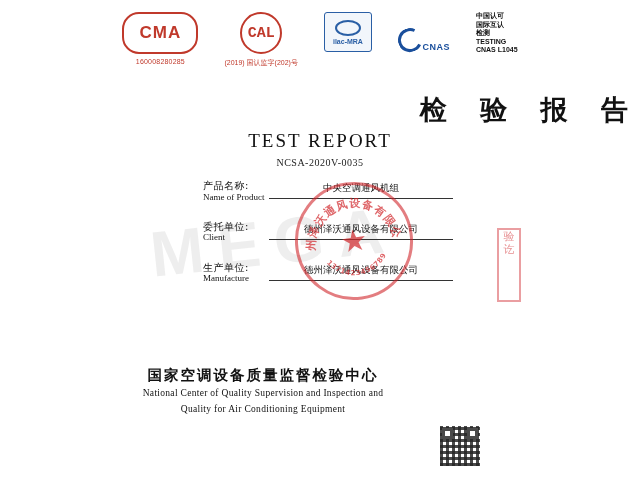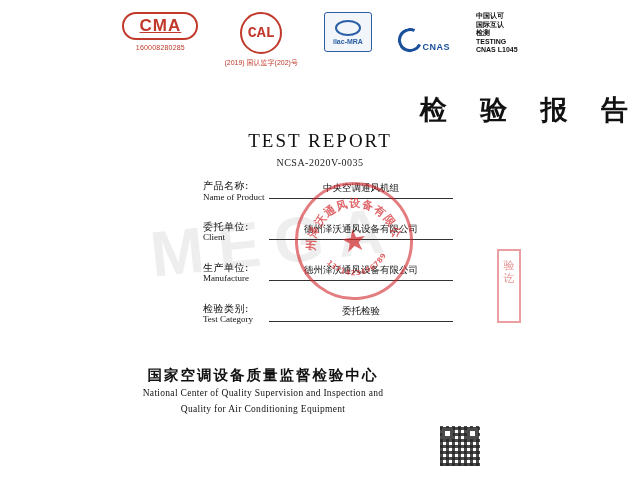--- a/index.html
+++ b/index.html
@@ -33,33 +33,32 @@
     align-items: flex-start;
     gap: 26px;
   }
   .logo-block {
     display: flex;
     flex-direction: column;
     align-items: center;
   }
   .cma-mark {
     width: 76px;
-    height: 28px;
+    height: 42px;
     border: 2px solid #c0392b;
     border-radius: 17px;
     color: #c0392b;
     font-family: "Liberation Sans", sans-serif;
     font-weight: bold;
     font-size: 17px;
     letter-spacing: 1px;
     display: flex;
     align-items: center;
     justify-content: center;
     box-sizing: border-box;
-    text-decoration: underline;
   }
   .cma-sub {
     margin-top: 4px;
     color: #c0392b;
     font-family: "Liberation Sans", sans-serif;
     font-size: 7px;
     letter-spacing: .2px;
   }
   .cal-mark {
     width: 42px;
@@ -306,25 +305,24 @@
     top: 228px;
     left: 497px;
     width: 24px;
     height: 74px;
     border: 2px solid rgba(208,35,40,0.55);
     color: rgba(208,35,40,0.65);
     font-family: "DejaVu Sans", sans-serif;
     font-size: 11px;
     line-height: 13px;
     text-align: center;
-    padding-top: 8px;
+    padding-top: 0;
     box-sizing: border-box;
     opacity: .8;
     pointer-events: none;
-    margin-top: 21px;
   }
 
   
   .qr {
     position: absolute;
     top: 426px;
     left: 440px;
     width: 40px;
     height: 40px;
     background:
@@ -413,27 +411,20 @@
     </div>
 
     <div class="field-row">
       <div class="field-label">
         <span class="zh">生产单位:</span>
         <span class="en">Manufacture</span>
       </div>
       <div class="field-value">德州泽沃通风设备有限公司</div>
     </div>
 
-    <div class="field-row">
-      <div class="field-label">
-        <span class="zh">检验类别:</span>
-        <span class="en">Test Category</span>
-      </div>
-      <div class="field-value">委托检验</div>
-    </div>
   </div>
 
   <div class="seal">
     <svg class="seal-arc" viewBox="0 0 112 112">
       <defs>
         <path id="arcTop" d="M 16,62 A 40,40 0 0 1 96,62"></path>
         <path id="arcBottom" d="M 22,66 A 36,36 0 0 0 90,66"></path>
       </defs>
       <text><textPath href="#arcTop" startOffset="50%" text-anchor="middle">德州泽沃通风设备有限公司</textPath></text>
       <text class="small"><textPath href="#arcBottom" startOffset="50%" text-anchor="middle">1371423456789</textPath></text>

